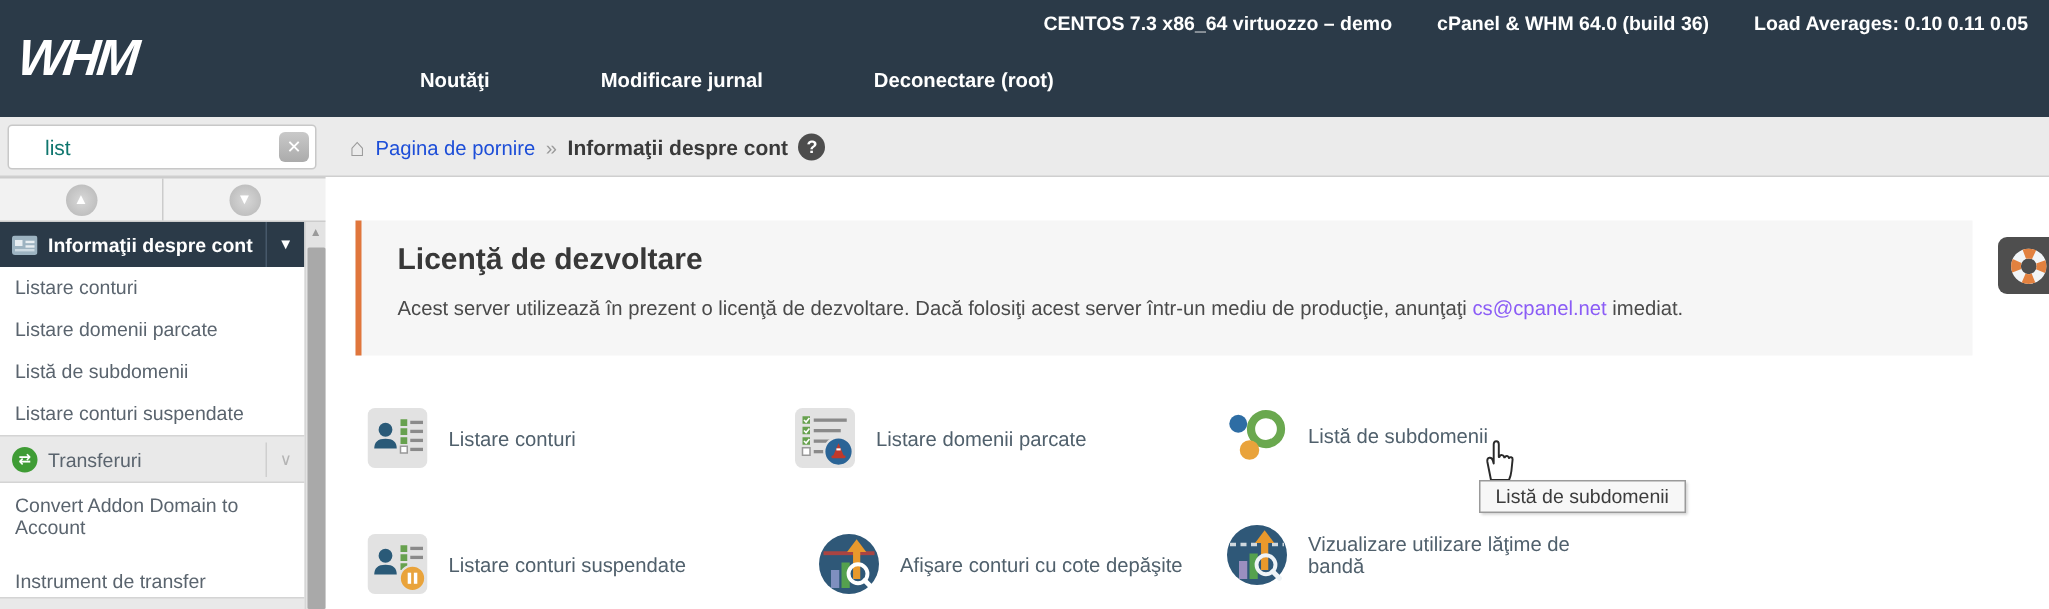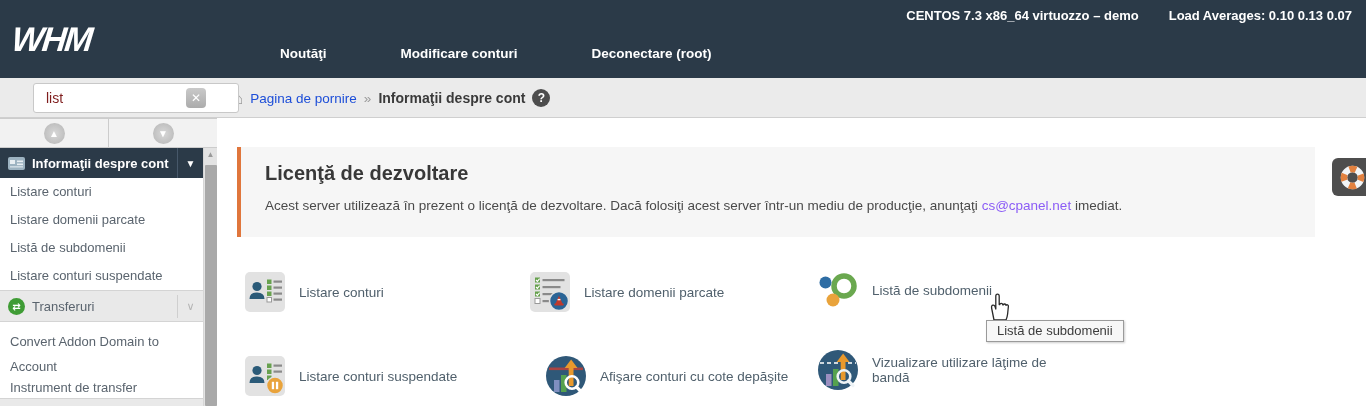--- a/index.html
+++ b/index.html
@@ -23,22 +23,22 @@
   .bc-home-icon { color:#9a9a9a; font-size:17px; line-height:1; }
   .bc-link { color:#1d4ed8; text-decoration:none; }
   .bc-sep { color:#9a9a9a; }
   .bc-current { color:#3a3a3a; font-weight:600; font-size:14px; }
   .bc-help { width:18px; height:18px; border-radius:50%; background:#4d4d4d; color:#fff;
              font-size:12px; font-weight:700; display:flex; align-items:center; justify-content:center;
              cursor:pointer; }
 
   
   .search-input { position:absolute; left:5px; top:83px; width:206px; height:30px; border:1px solid #c8c8c8;
-                  border-radius:3px; padding:0 28px 0 12px; font-size:14px; color:#7f1d1d; background:#fff;
-                  font-family:inherit;margin-left:28px; }
+                  border-radius:3px; padding:0 28px 0 24px; font-size:14px; color:#0f766e; background:#fff;
+                  font-family:inherit; }
   .search-clear { position:absolute; left:186px; top:88px; width:20px; height:20px; border-radius:4px;
                   background:linear-gradient(#c9c9c9,#ababab); color:#fff; font-size:12px; font-weight:700;
                   display:flex; align-items:center; justify-content:center; cursor:pointer; }
   .updown { position:absolute; left:0; top:118px; width:217px; height:30px; background:#f2f2f2;
             border-top:1px solid #ccc; border-bottom:1px solid #ccc; display:flex; }
   .ud-cell { flex:1; display:flex; align-items:center; justify-content:center; cursor:pointer; }
   .ud-cell + .ud-cell { border-left:1px solid #ccc; }
   .ud-circle { width:21px; height:21px; border-radius:50%; background:radial-gradient(#d8d8d8,#b5b5b5);
                color:#fff; font-size:10px; display:flex; align-items:center; justify-content:center; }
 
@@ -50,21 +50,21 @@
   .menu-item { position:absolute; left:0; width:203px; height:28px; line-height:28px; padding-left:10px;
                font-size:13px; color:#5a646e; background:#fff; cursor:pointer; white-space:nowrap; }
   .group2-header { position:absolute; left:0; top:290px; width:203px; height:32px; background:#e9e9e9;
                    border-top:1px solid #d4d4d4; border-bottom:1px solid #d4d4d4; display:flex;
                    align-items:center; padding-left:8px; cursor:pointer; }
   .g2-icon { width:17px; height:17px; border-radius:50%; background:#3f9c35; color:#fff; font-size:10px;
              font-weight:700; display:flex; align-items:center; justify-content:center; }
   .group2-header .g2-label { color:#5a646e; font-size:13px; margin-left:7px; }
   .g2-chev { position:absolute; right:0; top:4px; height:23px; width:26px; border-left:1px solid #cfcfcf;
              color:#b4b4b4; font-size:11px; display:flex; align-items:center; justify-content:center; }
-  .menu-item.wrap { height:44px; line-height:25px; white-space:normal; padding-top:3px; width:203px; }
+  .menu-item.wrap { height:44px; line-height:15px; white-space:normal; padding-top:3px; width:203px; }
   .sidebar-bottom { position:absolute; left:0; top:398px; width:203px; height:8px; background:#e9e9e9;
                     border-top:1px solid #d4d4d4; }
   .sb-scroll { position:absolute; left:203px; top:148px; width:14px; height:258px; background:#e3e3e3;
                border-left:1px solid #d6d6d6; }
   .sb-scroll .arrow { height:14px; color:#9a9a9a; font-size:8px; text-align:center; line-height:14px; }
   .sb-thumb { position:absolute; left:1px; top:17px; width:12px; height:241px; background:#a9a9a9;
               border-radius:1px; }
 
   
   .notice { position:absolute; left:237px; top:147px; width:1078px; height:90px; background:#f6f6f6;
@@ -87,26 +87,27 @@
   .cursor { position:absolute; left:986px; top:292px; width:24px; height:30px; pointer-events:none; }
 </style>
 </head>
 <body>
 
 <div class="canvas">
 
   <div class="header">
     <div class="topbar">
       <span>CENTOS 7.3 x86_64 virtuozzo – demo</span>
-      <span>Load Averages: 0.10 0.13 0.07</span>
+      <span>cPanel &amp; WHM 64.0 (build 36)</span>
+      <span>Load Averages: 0.10 0.11 0.05</span>
     </div>
     <div class="logo">WHM</div>
     <div class="nav">
       <a href="#">Noutăţi</a>
-      <a href="#">Modificare conturi</a>
+      <a href="#">Modificare jurnal</a>
       <a href="#">Deconectare (root)</a>
     </div>
   </div>
 
   <div class="strip"></div>
   <div class="breadcrumb">
     <span class="bc-home-icon">⌂</span>
     <a href="#" class="bc-link">Pagina de pornire</a>
     <span class="bc-sep">»</span>
     <span class="bc-current">Informaţii despre cont</span>

